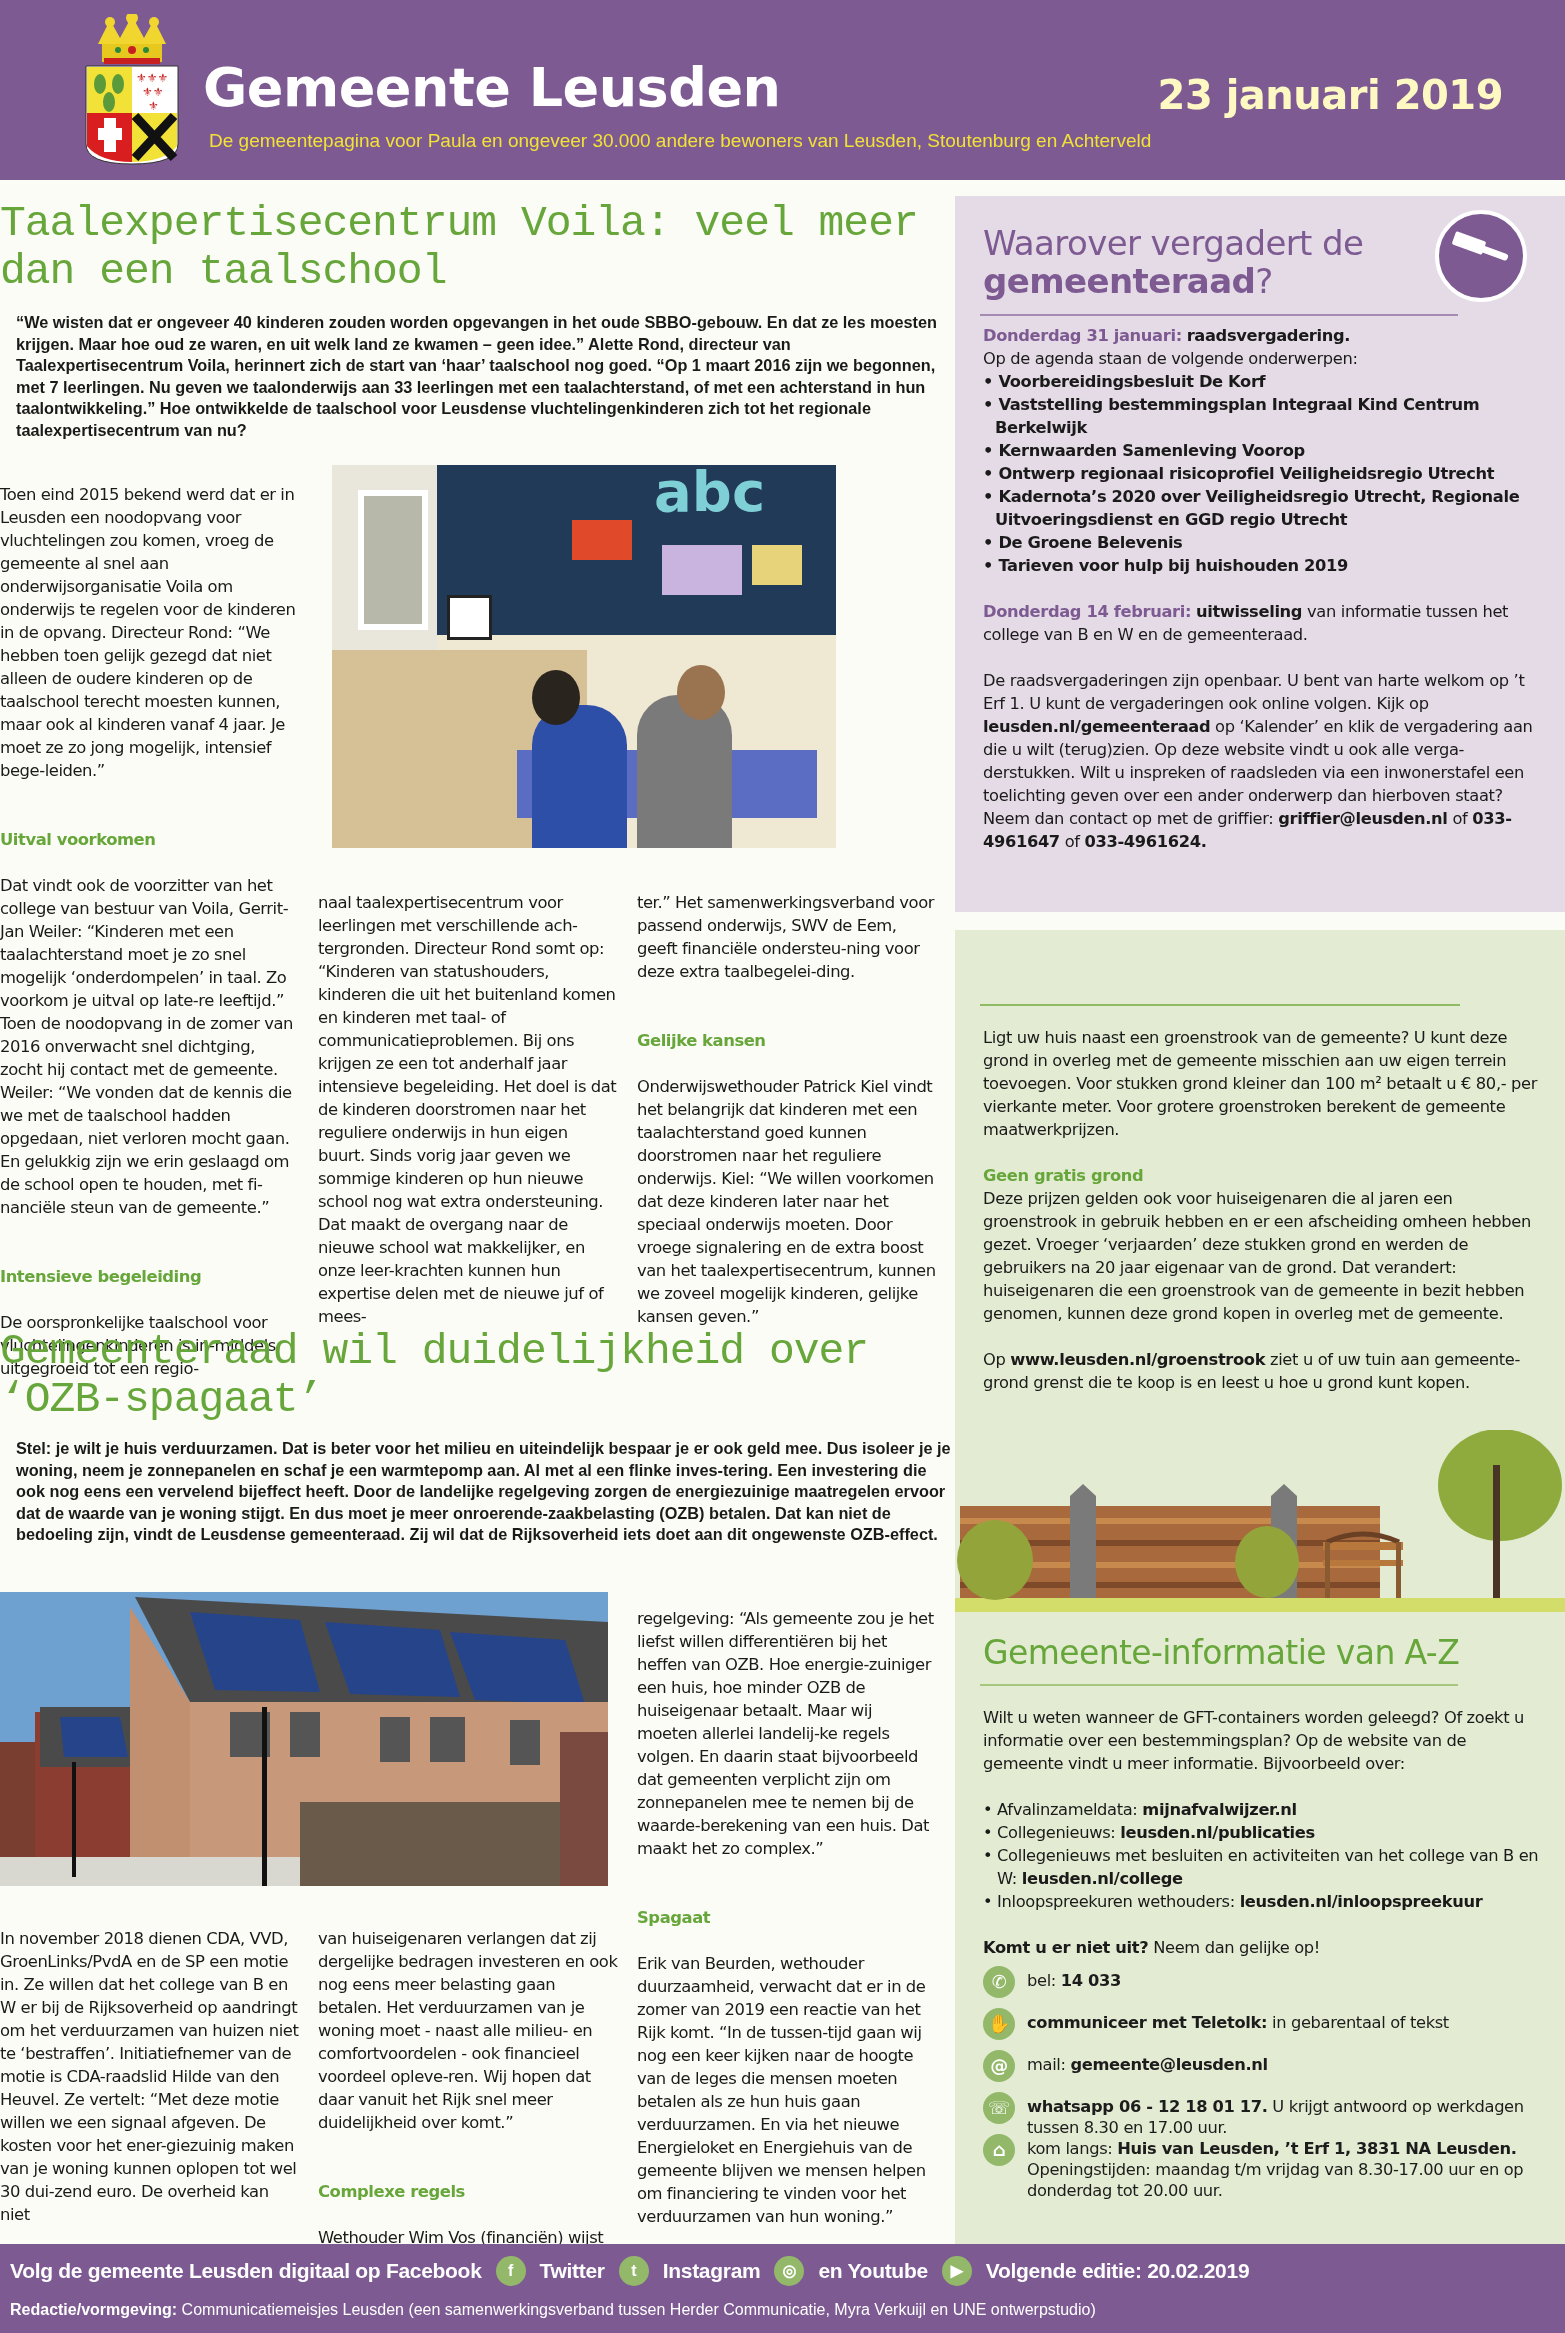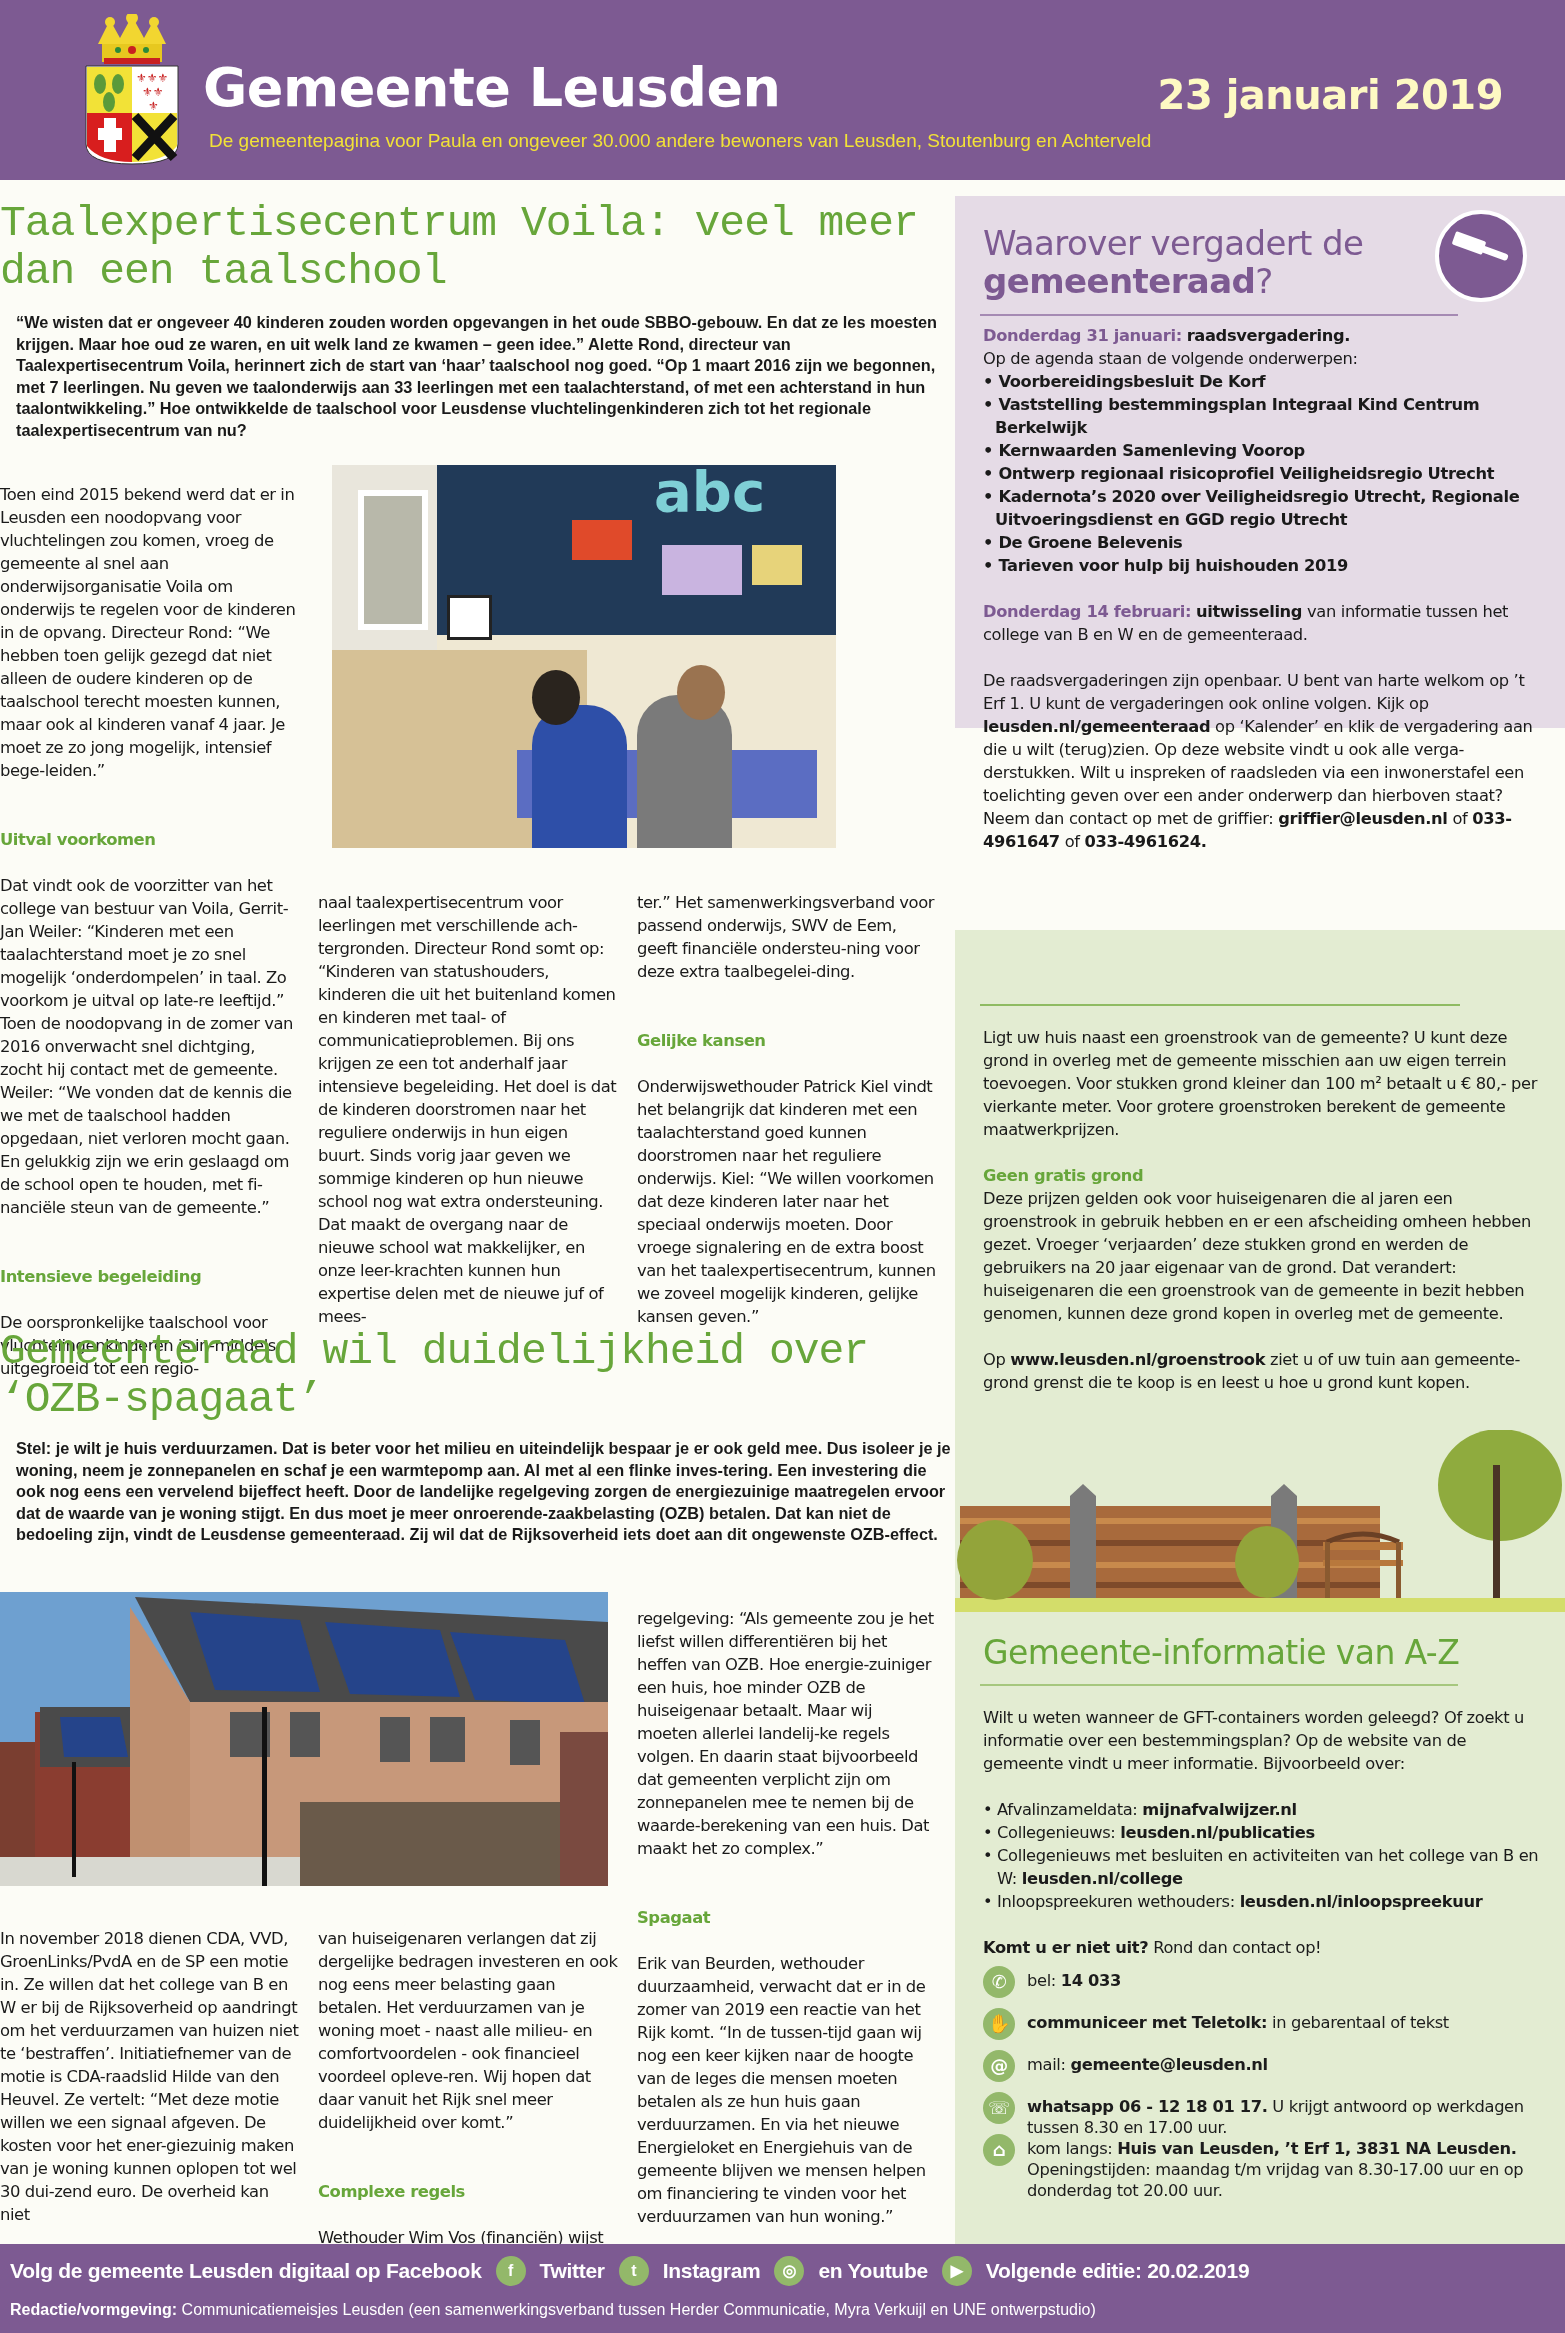--- a/index.html
+++ b/index.html
@@ -17,21 +17,21 @@
   .art-h1 { position: absolute; left: 0; color: #67a63a; font-weight: normal; font-family: Liberation Mono, monospace; letter-spacing: -1px; line-height: 48px; }
   .lead { position: absolute; left: 0; font-weight: bold; font-size: 16.3px; line-height: 21.5px; font-family: "Liberation Sans", sans-serif; color: #1a1a1a; margin-left: 16px; }
   .col { position: absolute; font-size: 16.4px; line-height: 23px; font-family: "DejaVu Sans", sans-serif; color: #1a1a1a; letter-spacing: -0.45px; white-space: pre-line; }
   .subhead { color: #67a63a; font-weight: bold; display: block; }
   .gap { display: block; height: 23px; }
   .photo { position: absolute; overflow: hidden; }
   .credit { position: absolute; font-size: 12px; color: #222; transform: rotate(-90deg); transform-origin: left top; white-space: nowrap; }
 
   
   .box { position: absolute; left: 955px; width: 610px; }
-  .box-purple { top: 196px; height: 532px; background: #e5dbe6; padding-left: 36px; }
+  .box-purple { top: 196px; height: 716px; background: #e5dbe6; padding-left: 36px; }
   .box-green1 { top: 930px; height: 682px; background: #e3ecd2; }
   .box-green2 { top: 1612px; height: 643px; background: #e3ecd2; }
   .box-title-light { position: absolute; left: 28px; font-size: 34px; color: #7d5a92; font-family: "DejaVu Sans", sans-serif; font-weight: normal; letter-spacing: -0.6px; line-height: 38px; }
   .box-title-bold { font-weight: bold; }
   .rule { position: absolute; left: 25px; width: 478px; height: 2px; }
   .box-text { position: absolute; left: 28px; width: 560px; font-size: 16.3px; line-height: 23px; font-family: "DejaVu Sans", sans-serif; color: #1a1a1a; letter-spacing: -0.35px; }
   .box-text b { font-weight: bold; }
   .purple-lbl { color: #7d5a92; font-weight: bold; }
   .green-lbl { color: #67a63a; font-weight: bold; }
   ul.agenda { list-style: none; }
@@ -262,21 +262,21 @@
   <div class="box-text" style="top:94px;">
     <div>Wilt u weten wanneer de GFT-containers worden geleegd? Of zoekt u informatie over een bestemmingsplan? Op de website van de gemeente vindt u meer informatie. Bijvoorbeeld over:</div>
     <div style="height:23px"></div>
     <ul class="links">
       <li><span>Afvalinzameldata:</span> <b>mijnafvalwijzer.nl</b></li>
       <li><span>Collegenieuws:</span> <b>leusden.nl/publicaties</b></li>
       <li><span>Collegenieuws met besluiten en activiteiten van het college van B en W:</span> <b>leusden.nl/college</b></li>
       <li><span>Inloopspreekuren wethouders:</span> <b>leusden.nl/inloopspreekuur</b></li>
     </ul>
     <div style="height:23px"></div>
-    <div><b>Komt u er niet uit?</b> <span>Rond dan contact op!</span></div>
+    <div><b>Komt u er niet uit?</b> <span>Neem dan gelijke op!</span></div>
   </div>
 
   <div class="contact-row" style="top:358px;">
     <span class="cicon">✆</span>
     <span class="ctext"><span>bel:</span> <b>14 033</b></span>
   </div>
   <div class="contact-row" style="top:400px;">
     <span class="cicon">✋</span>
     <span class="ctext"><b>communiceer met Teletolk:</b> <span>in gebarentaal of tekst</span></span>
   </div>

